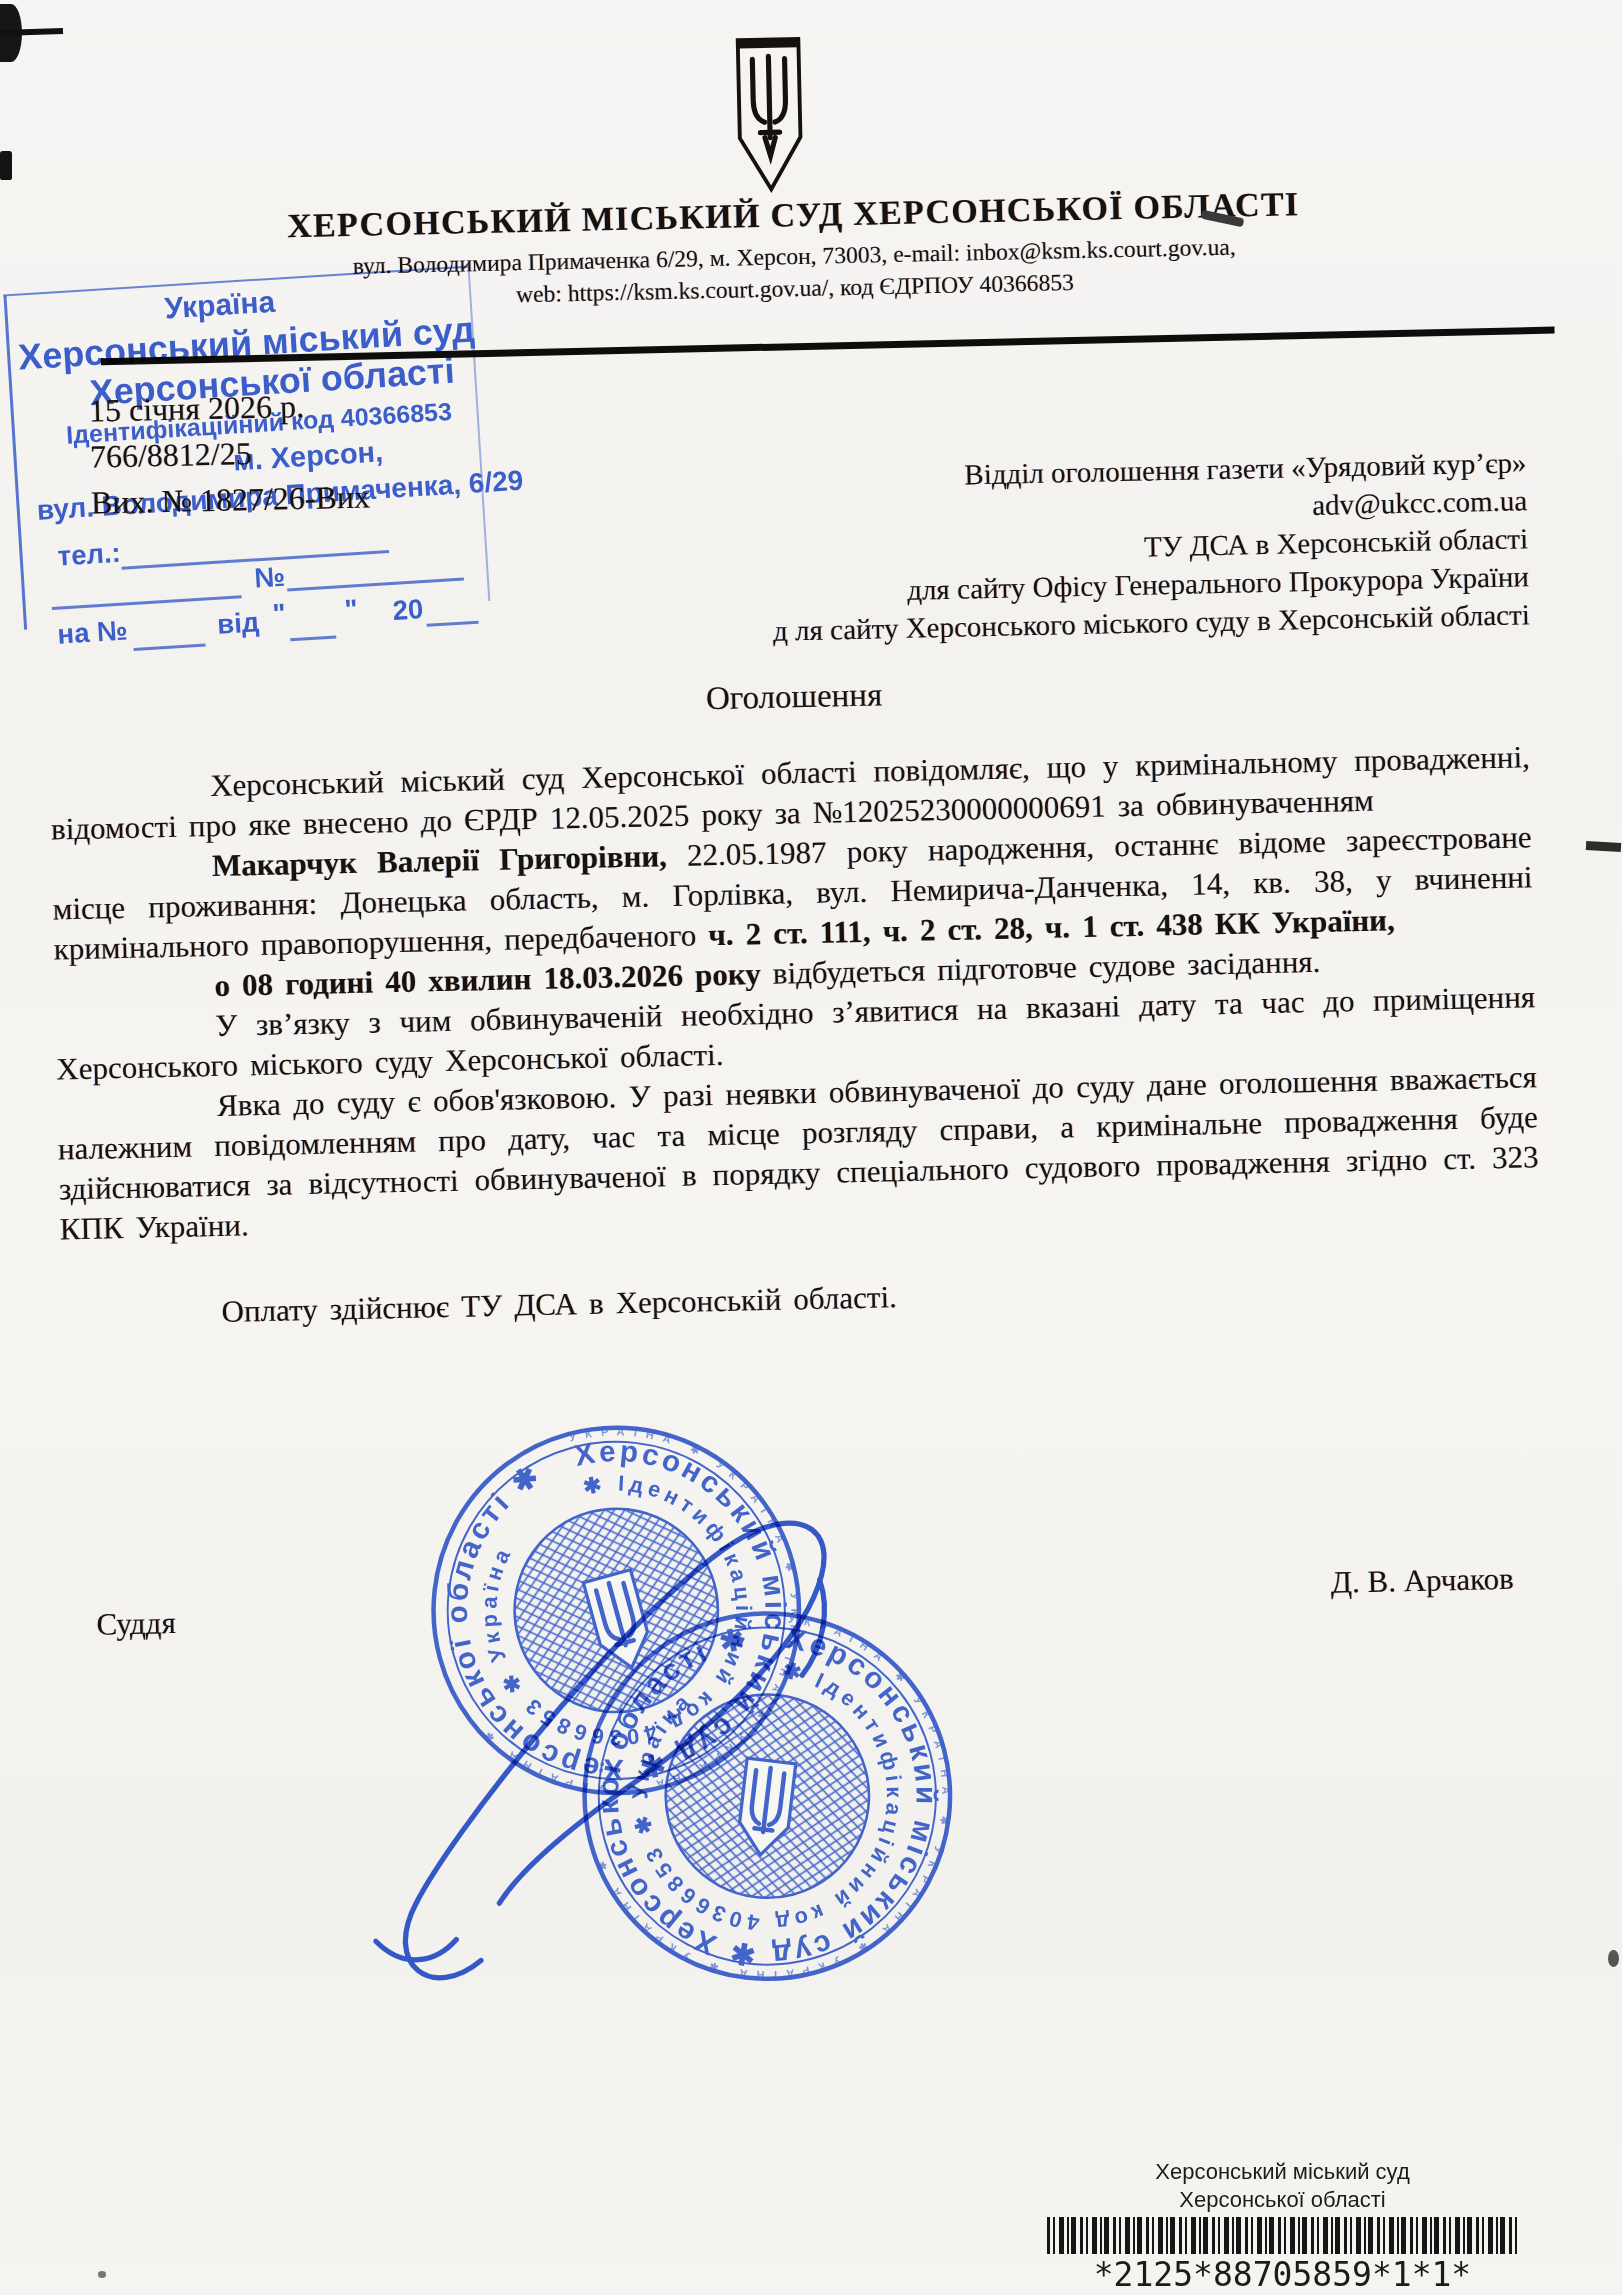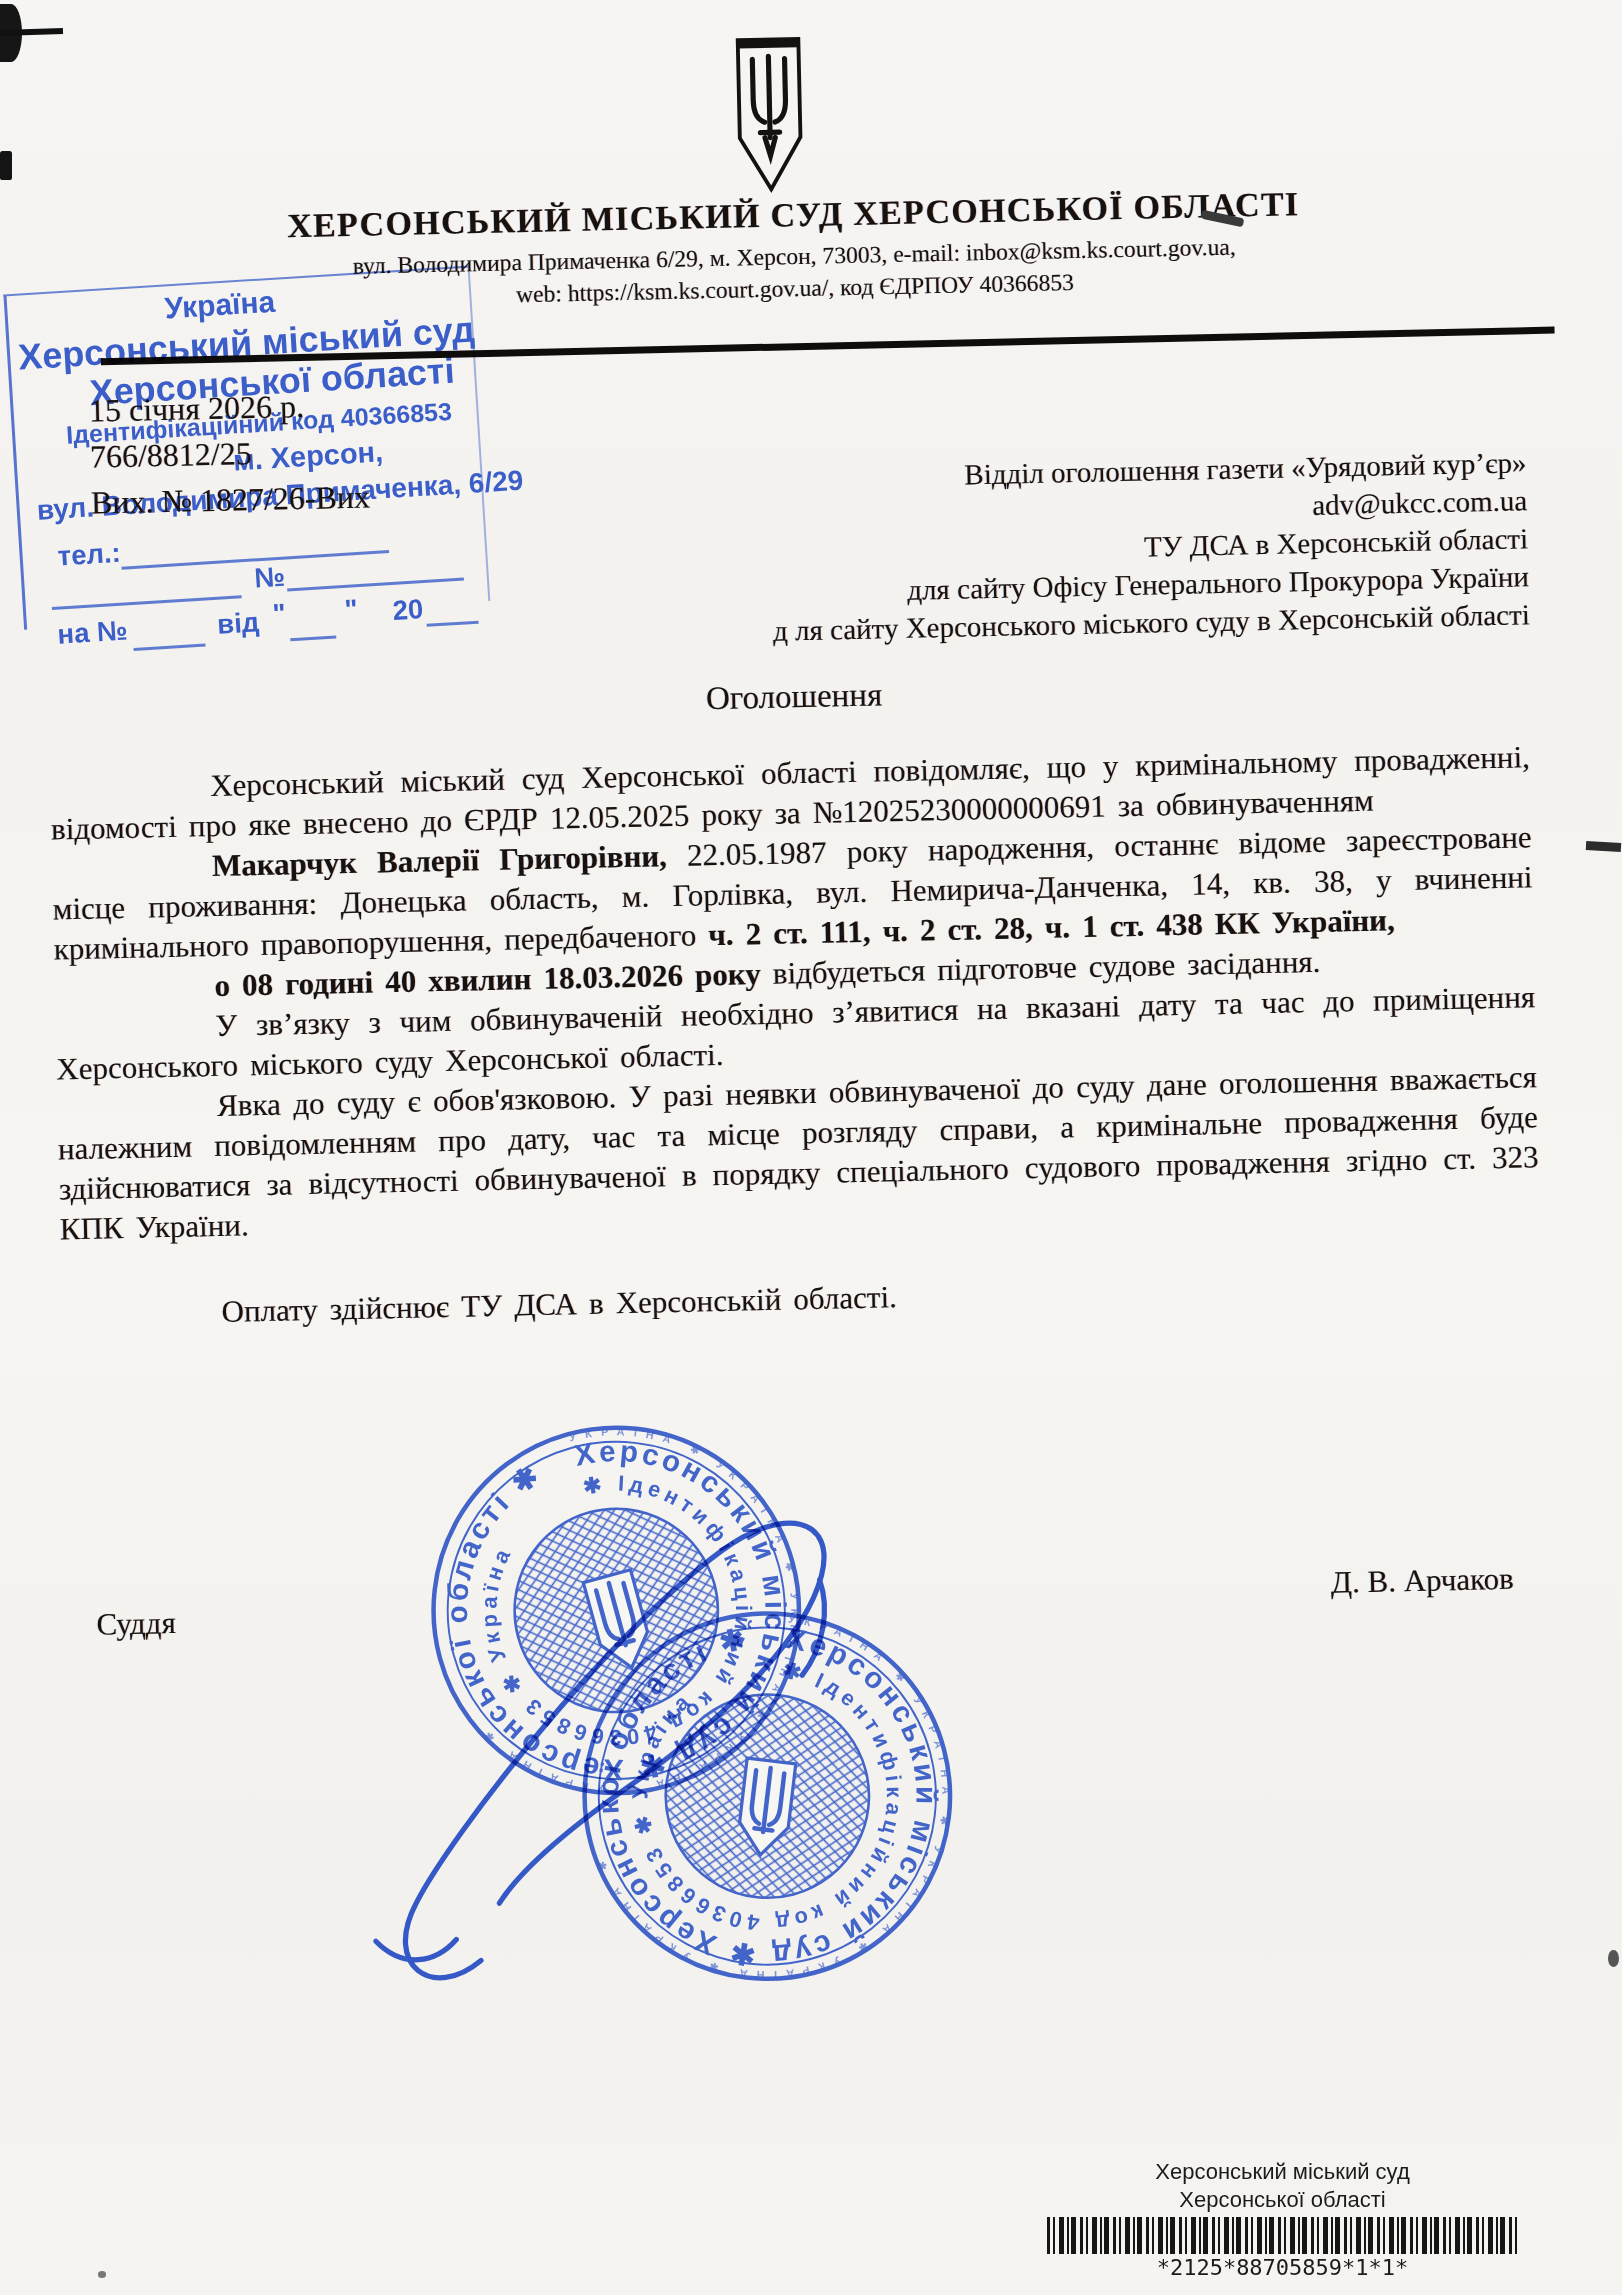--- a/index.html
+++ b/index.html
@@ -42,21 +42,21 @@
   .seal2{left:558px;top:1602px;transform:rotate(8deg);}
   .signsvg{position:absolute;left:327px;top:1472px;width:589px;height:563px;mix-blend-mode:multiply;}
   
   .footer{position:absolute;left:1021px;top:2158px;width:523px;text-align:center;
     font-family:"Liberation Sans","DejaVu Sans",sans-serif;color:#1b1b1b;}
   .footer .f1{font-size:22px;line-height:27.5px;}
   .barcode{margin:3.9px auto 0;width:471px;height:37px;
     background:repeating-linear-gradient(90deg,#161616 0 3.3px,transparent 3.3px 5.9px,#161616 5.9px 7.9px,
     transparent 7.9px 11.8px,#161616 11.8px 17px,transparent 17px 19.6px,#161616 19.6px 21.6px,
     transparent 21.6px 23.6px,#161616 23.6px 29px,transparent 29px 33px);}
-  .bcode{font-family:"DejaVu Sans Mono",monospace;font-size:22px;margin-top:1.3px;}
+  .bcode{font-family:"DejaVu Sans Mono",monospace;font-size:33px;margin-top:1.3px;}
   
   .art{position:absolute;}
 </style>
 </head>
 <body>
 
 <div class="page">
   <div class="scan">
 
     <svg class="emblem" viewBox="0 0 110 245">

